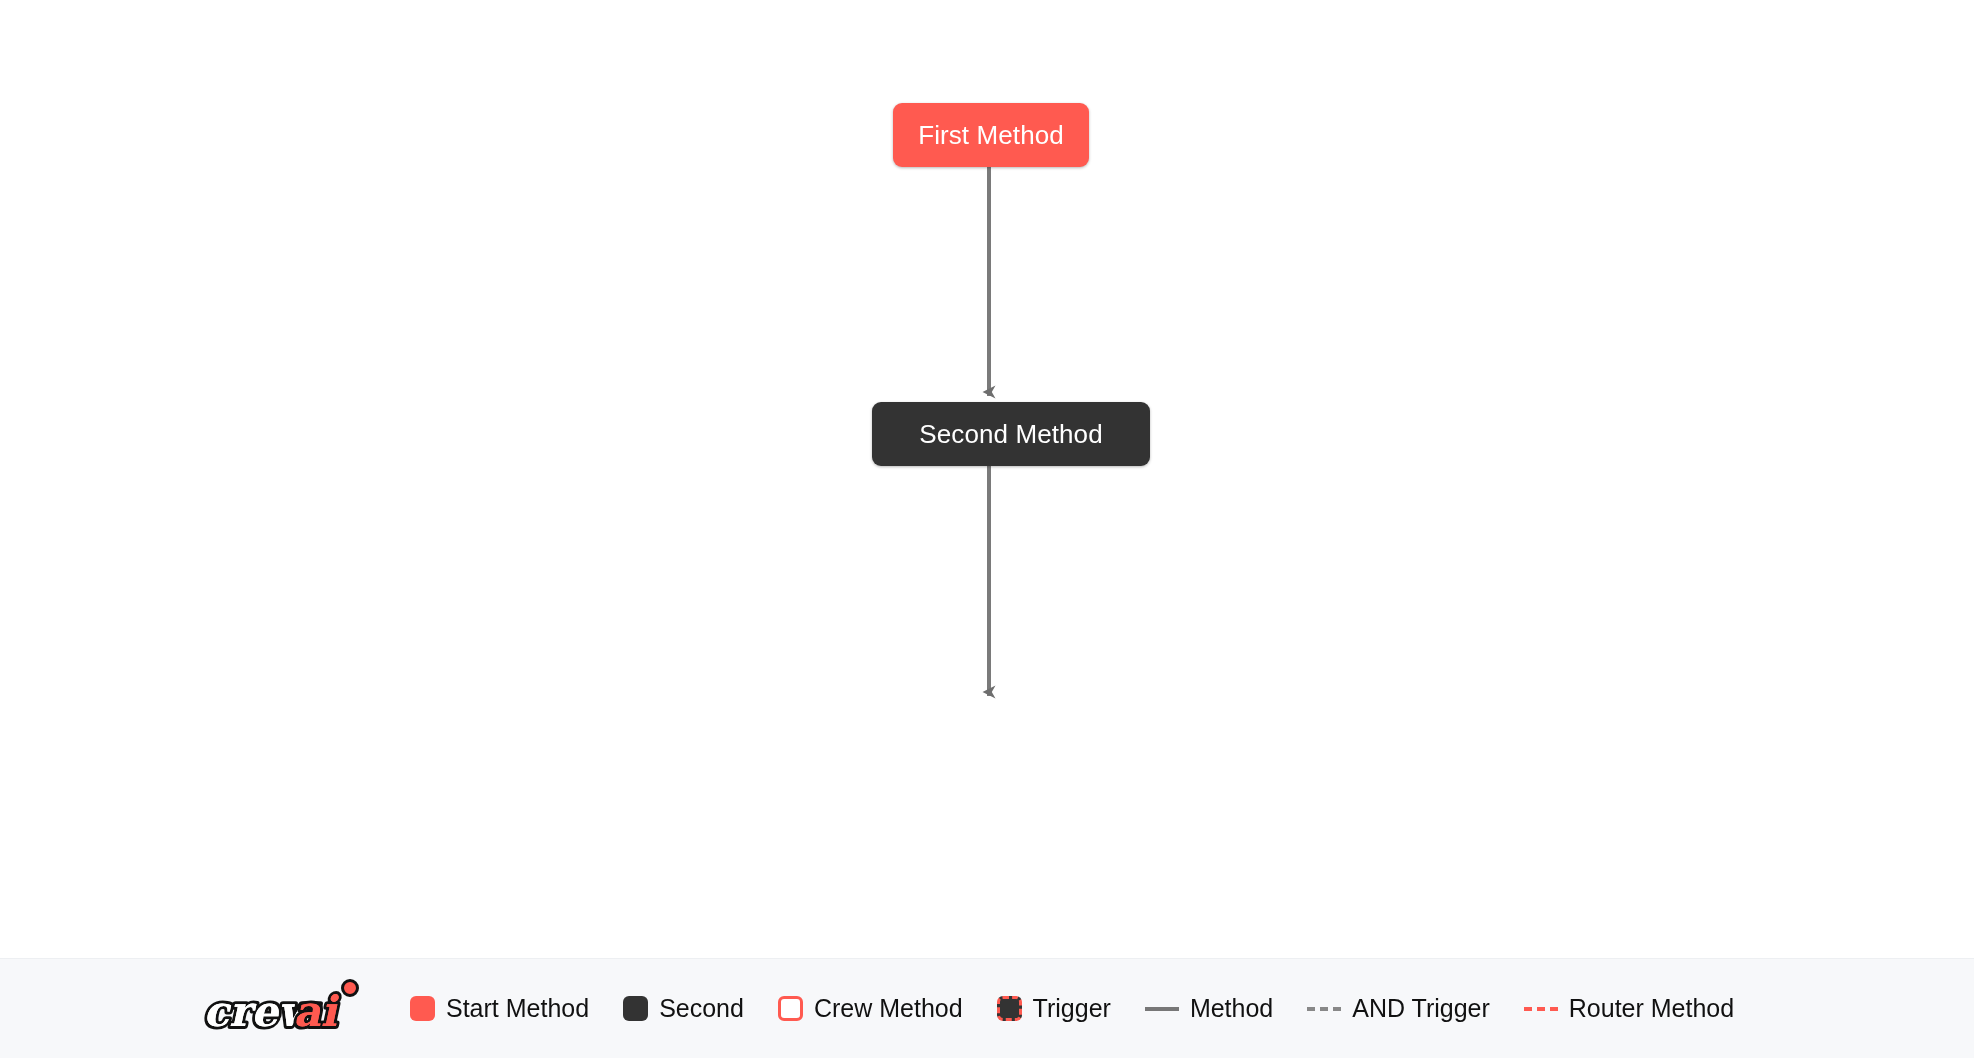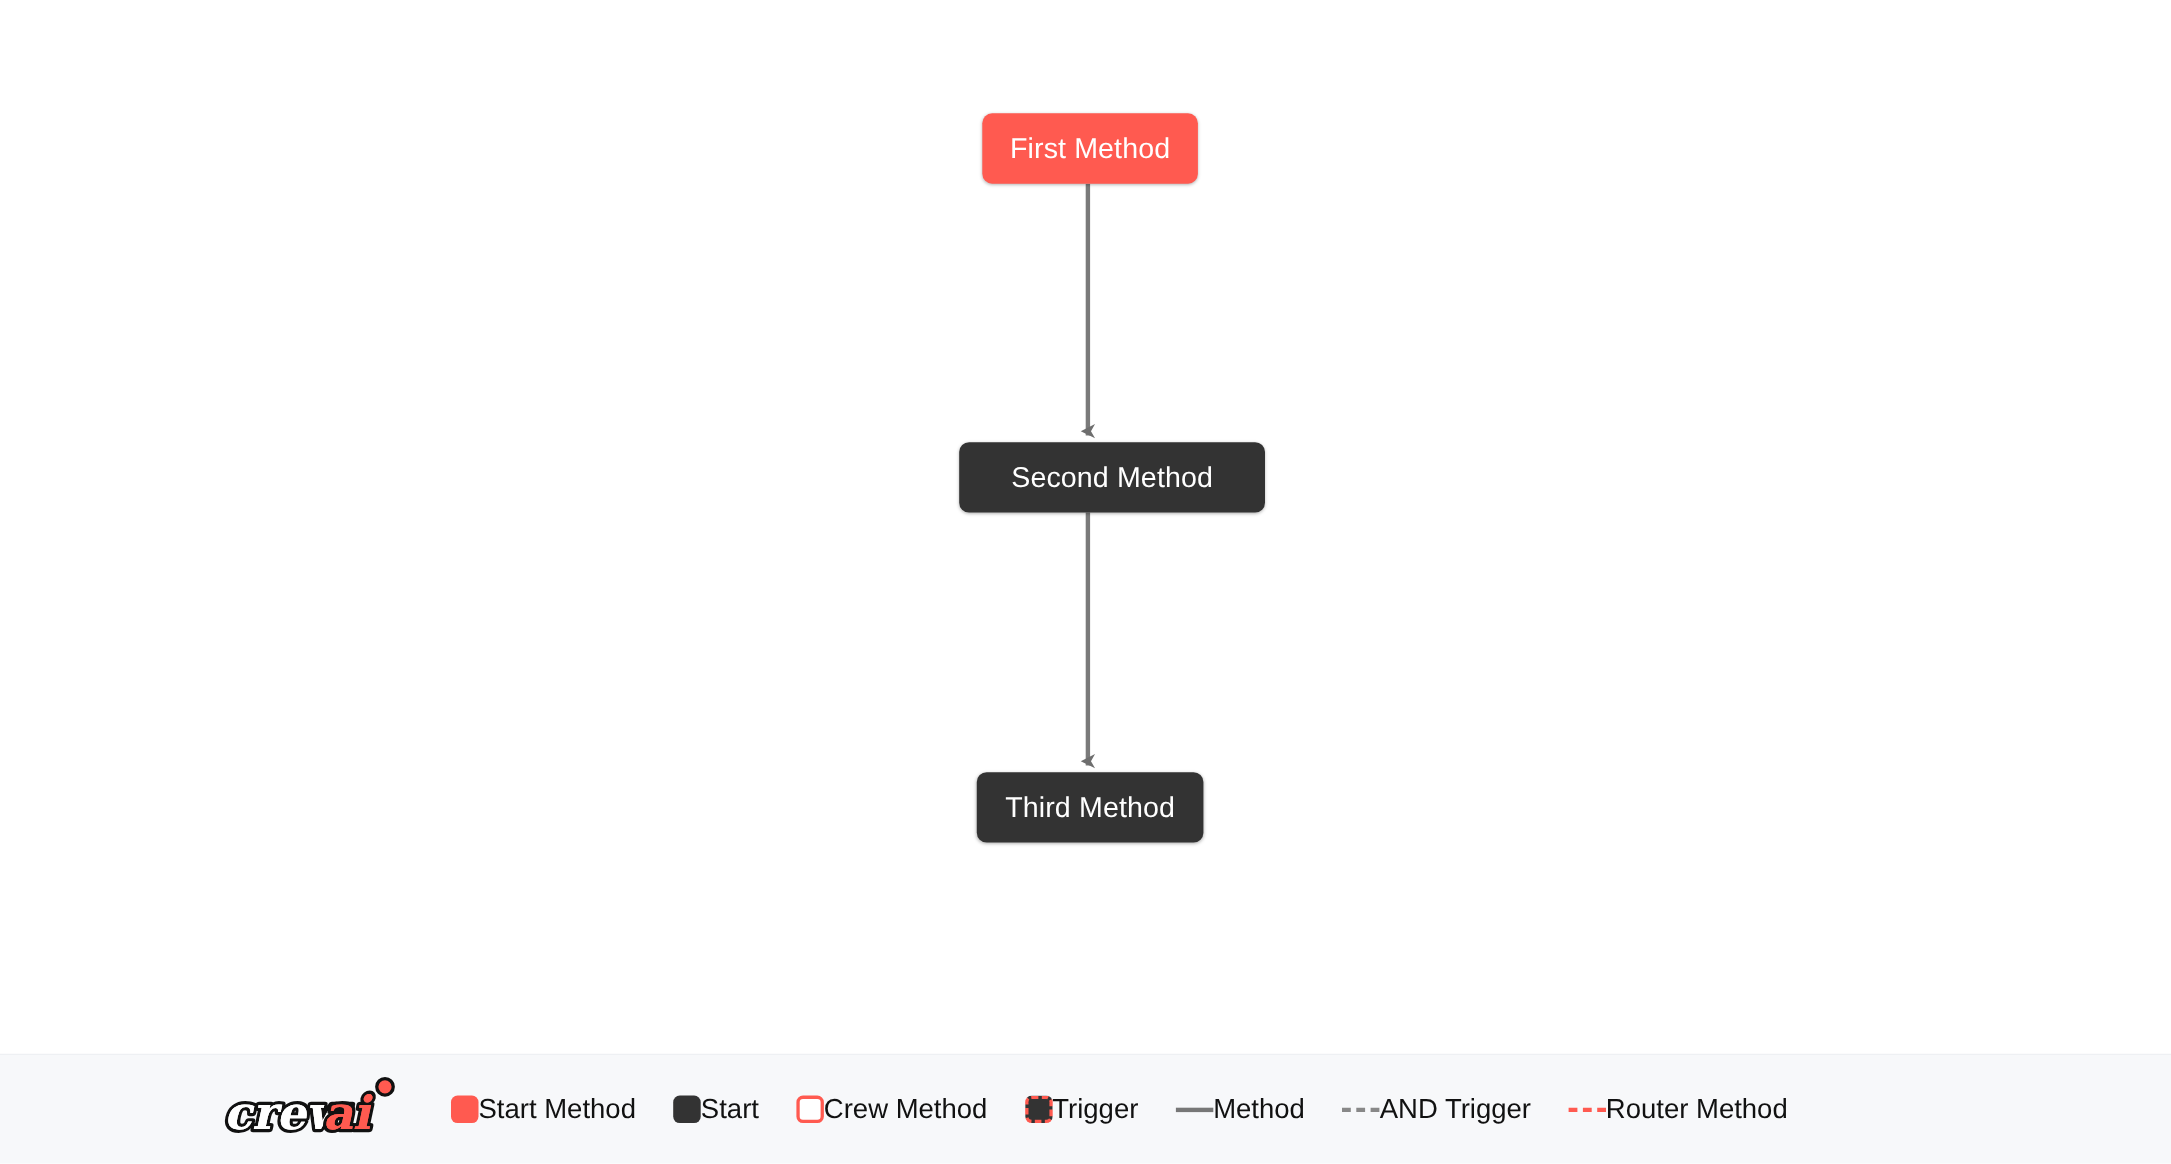--- a/index.html
+++ b/index.html
@@ -86,20 +86,21 @@
 
   .legend-items {
     display: flex;
     align-items: center;
     gap: 34px;
   }
 
   .legend-item {
     display: flex;
     align-items: center;
+    gap: 11px;
   }
 
   .legend-label {
     font-size: 25px;
     color: #111111;
     line-height: 1;
     white-space: nowrap;
   }
 
   .swatch {
@@ -141,23 +142,20 @@
   </svg>
 
   <div class="flow-node node-start" style="left:893px; top:103px; width:196px; height:64px;">
     <span>First Method</span>
   </div>
 
   <div class="flow-node node-method" style="left:872px; top:402px; width:278px; height:64px;">
     <span>Second Method</span>
   </div>
 
-  <div class="flow-node node-method" style="left:888px; top:702px; width:206px; height:64px;">
-    <span>Third Method</span>
-  </div>
 
 </div>
 
 <div id="legend-footer">
 
   <div id="legend-logo">
     <svg viewBox="0 0 178 62" width="178" height="62" xmlns="http://www.w3.org/2000/svg">
       <g transform="skewX(-12)">
         <text x="18" y="48" font-family="'DejaVu Serif', serif" font-size="42" font-weight="bold" fill="#FFFFFF" stroke="#111111" stroke-width="6" stroke-linejoin="round" paint-order="stroke fill">crew</text>
         <text x="18" y="48" font-family="'DejaVu Serif', serif" font-size="42" font-weight="bold" fill="#FFFFFF">crew</text>
@@ -170,21 +168,21 @@
 
   <div class="legend-items">
 
     <div class="legend-item">
       <span class="swatch swatch-start"></span>
       <span class="legend-label">Start Method</span>
     </div>
 
     <div class="legend-item">
       <span class="swatch swatch-method"></span>
-      <span class="legend-label">Start</span>
+      <span class="legend-label">Second</span>
     </div>
 
     <div class="legend-item">
       <span class="swatch swatch-crew"></span>
       <span class="legend-label">Crew Method</span>
     </div>
 
     <div class="legend-item">
       <span class="swatch swatch-router"></span>
       <span class="legend-label">Trigger</span>

